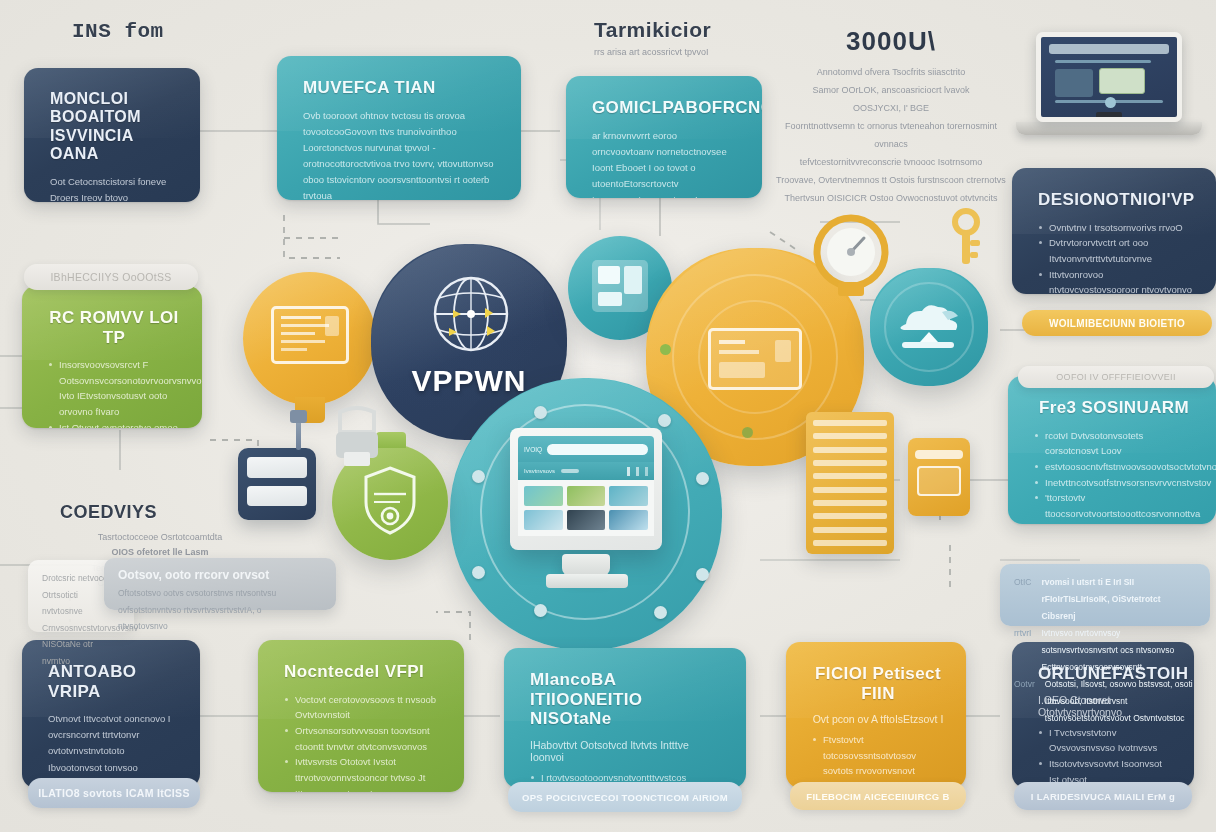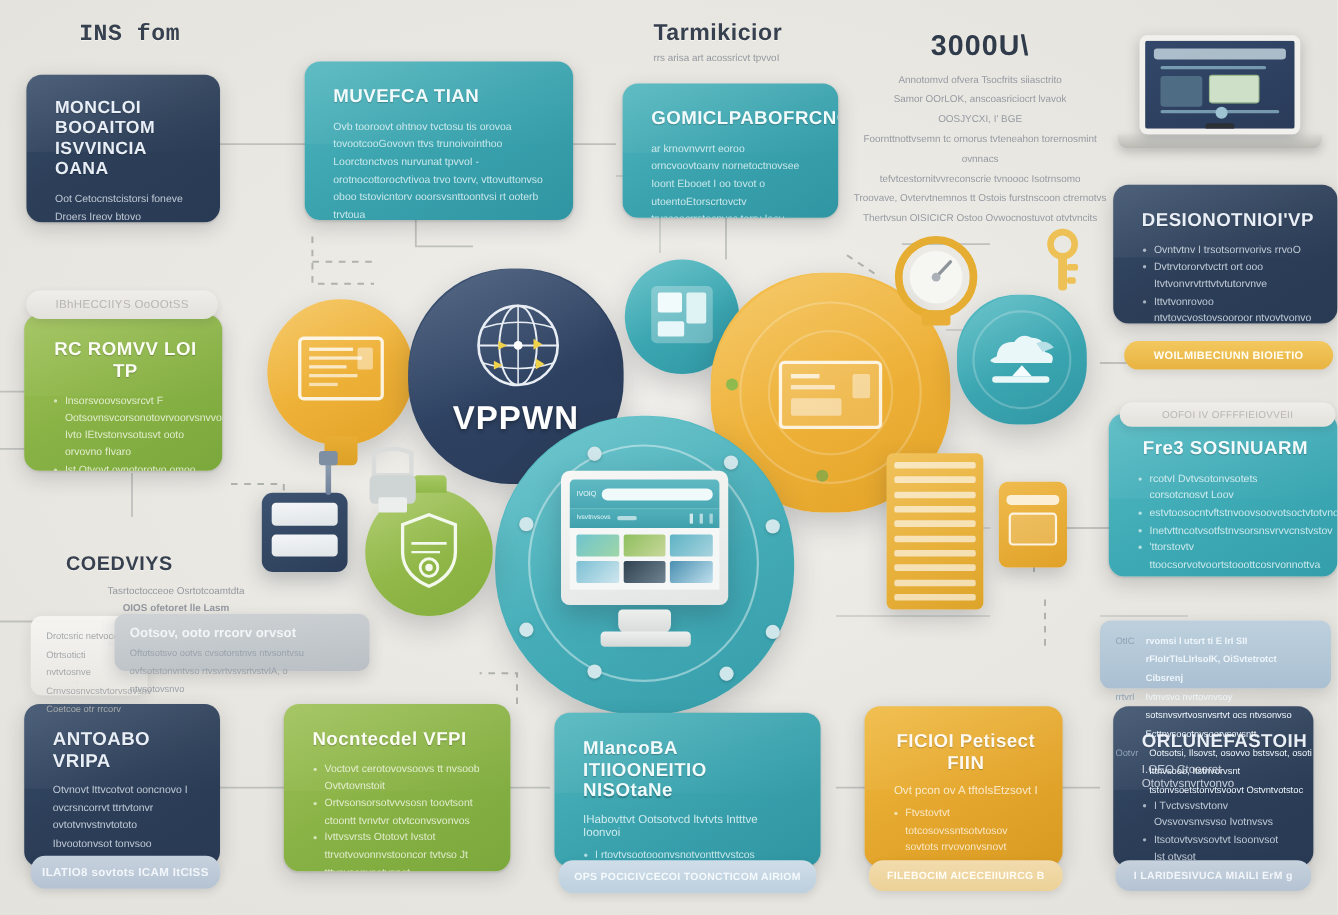--- a/index.html
+++ b/index.html
@@ -535,21 +535,21 @@
   <div class="pill steel" style="left:1014px; top:782px; width:178px; height:28px; font-size:9.5px;">I  LARIDESIVUCA MIAILI ErM g</div>
 
   <div class="pill goldb" style="left:1022px; top:310px; width:190px; height:26px; font-size:10px;">WOILMIBECIUNN BIOIETIO</div>
 
   <div class="pill ghost" style="left:1018px; top:338px; width:196px; height:22px; font-size:9px;">OOFOI    IV OFFFFIEIOVVEII</div>
 
   <div class="panel" style="left:28px; top:560px; width:106px; height:72px;">
     <div class="row">Drotcsric netvocovs</div>
     <div class="row">Otrtsoticti nvtvtosnve</div>
     <div class="row">Crnvsosnvcstvtorvsovsnv</div>
-    <div class="row">Coetcoe otr rrcorv</div>
+    <div class="row">NISOtaNe otr nvrntvo</div>
   </div>
 
   <div class="panel graypanel" style="left:104px; top:558px; width:232px; height:52px;">
     <div class="ttl">Ootsov, ooto rrcorv  orvsot</div>
     <div class="row">Oftotsotsvo ootvs cvsotorstnvs ntvsontvsu</div>
     <div class="row">ovfsotstonvntvso rtvsvrtvsvsrtvstvIA, o</div>
     <div class="row">ntvsotovsnvo</div>
   </div>
 
   <div class="panel kvpanel" style="left:1000px; top:564px; width:210px; height:62px;">

